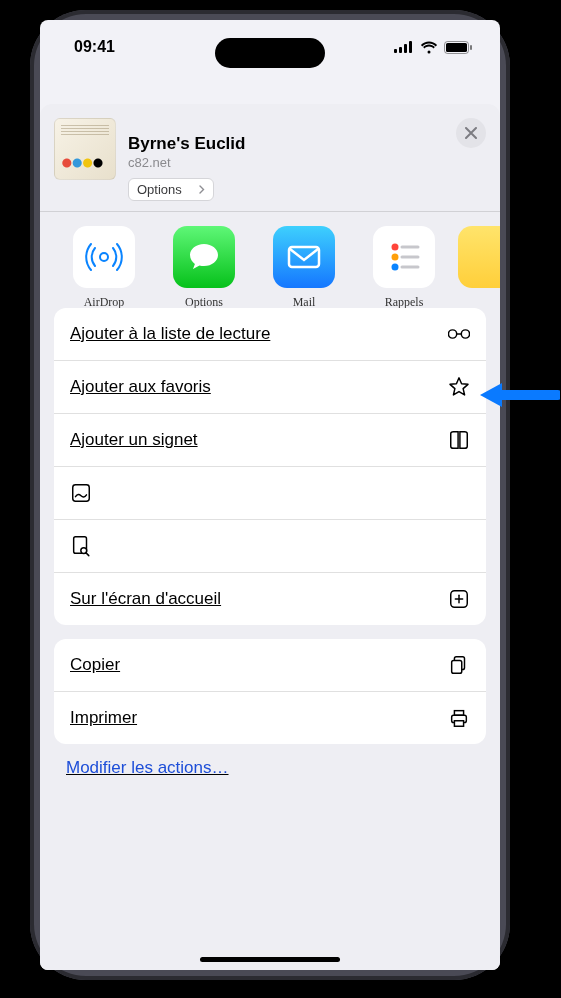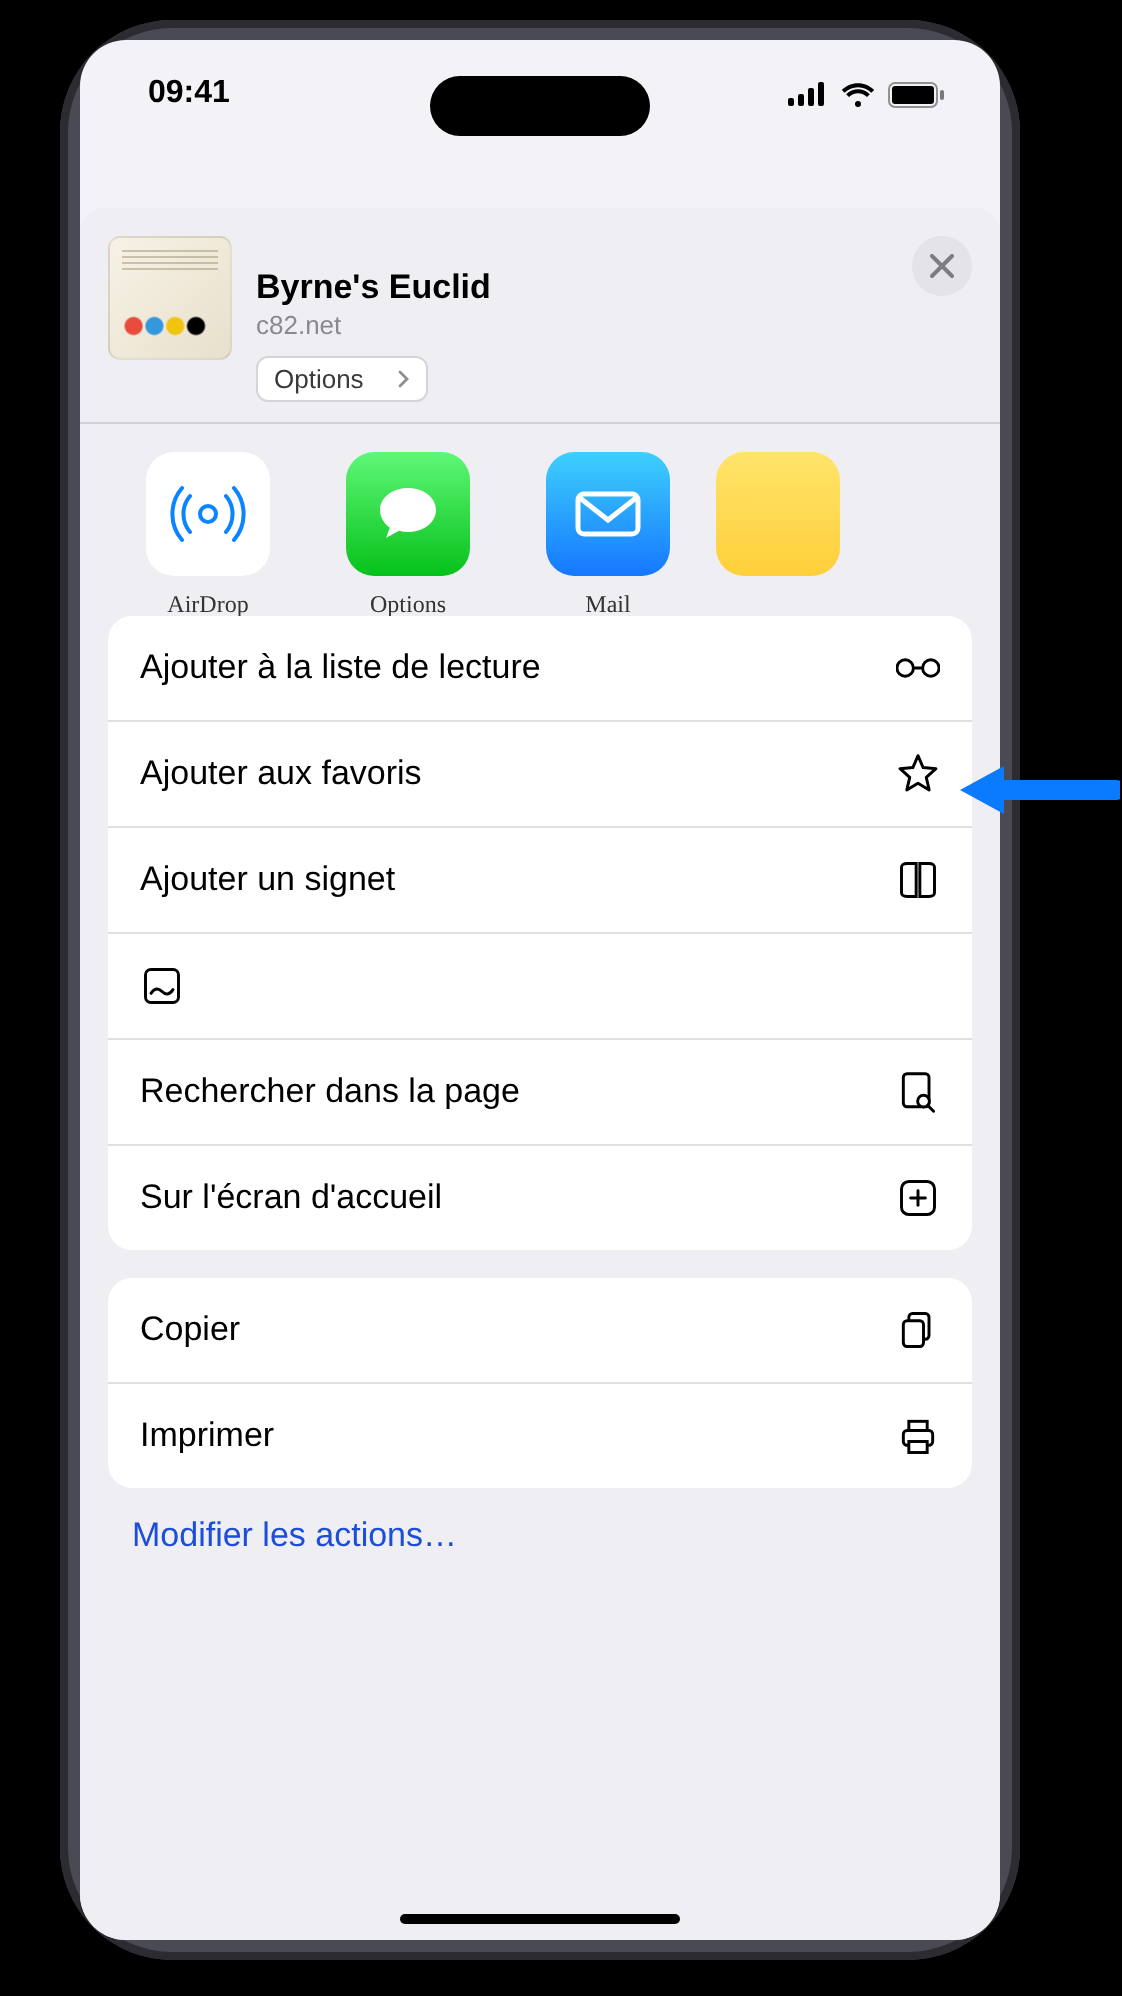--- a/index.html
+++ b/index.html
@@ -18,21 +18,21 @@
     width: 480px; height: 970px;
     background: #4a4a55;
     border-radius: 56px;
     box-shadow: inset 0 0 0 4px #2b2b31;
   }
   .phone-screen {
     position: absolute;
     left: 40px; top: 20px;
     width: 460px; height: 950px;
     background: #f2f2f7;
-    border-radius: 23px;
+    border-radius: 8px;
     overflow: hidden;
   }
   
   .notch {
     position: absolute;
     top: 18px; left: 50%;
     transform: translateX(-50%);
     width: 110px; height: 30px;
     background: #000;
     border-radius: 18px;
@@ -132,20 +132,21 @@
     margin: 0 auto;
     display: flex; align-items: center; justify-content: center;
   }
   .app-label { font-size: 12px; color: #333; margin-top: 7px; }
 
   .scroll-area {
     position: absolute;
     top: 204px; bottom: 0; left: 0; right: 0;
     overflow-y: auto;
     padding: 0 14px 40px 14px;
+    text-decoration: underline;
   }
 
   .action-group {
     background: #fff;
     border-radius: 12px;
     margin-bottom: 14px;
     overflow: hidden;
   }
   .action-row {
     display: flex;
@@ -255,20 +256,33 @@
       </div>
       <div class="share-app">
         <div class="app-icon" style="background:linear-gradient(#3ed0fd,#1577ff);">
           <svg width="42" height="42" viewBox="0 0 42 42">
               <rect x="6" y="11" width="30" height="20" rx="3" fill="none" stroke="#fff" stroke-width="2.5"></rect>
               <path d="M7 13l14 11 14-11" fill="none" stroke="#fff" stroke-width="2.5" stroke-linecap="round"></path>
             </svg>
         </div>
         <div class="app-label">Mail</div>
       </div>
+      <div class="share-app">
+        <div class="app-icon" style="background:#fff;">
+          <svg width="42" height="42" viewBox="0 0 42 42">
+              <circle cx="12" cy="11" r="3.5" fill="#ff453a"></circle>
+              <circle cx="12" cy="21" r="3.5" fill="#ff9f0a"></circle>
+              <circle cx="12" cy="31" r="3.5" fill="#0a84ff"></circle>
+              <line x1="19" y1="11" x2="35" y2="11" stroke="#c7c7cc" stroke-width="3" stroke-linecap="round"></line>
+              <line x1="19" y1="21" x2="35" y2="21" stroke="#c7c7cc" stroke-width="3" stroke-linecap="round"></line>
+              <line x1="19" y1="31" x2="35" y2="31" stroke="#c7c7cc" stroke-width="3" stroke-linecap="round"></line>
+            </svg>
+        </div>
+        <div class="app-label">Rappels</div>
+      </div>
       <div class="share-app" style="width:30px;">
         <div class="app-icon" style="background:linear-gradient(#ffe46b,#ffcf3a);width:62px;"></div>
       </div>
     </div>
 
     <div class="scroll-area">
 
       <div class="action-group">
         <div class="action-row">
           <span>Ajouter à la liste de lecture</span>
@@ -290,21 +304,20 @@
               <path d="M3 5c0-1 1-2 3-2h5v18H6c-2 0-3-1-3-2V5zM21 5c0-1-1-2-3-2h-5v18h5c2 0 3-1 3-2V5z" fill="none" stroke="#000" stroke-width="1.6"></path>
             </svg>
         </div>
         <div class="action-row">
           <svg class="action-icon" viewBox="0 0 24 24">
               <rect x="3" y="3" width="18" height="18" rx="3" fill="none" stroke="#000" stroke-width="1.6"></rect>
               <path d="M6 16c2-3 4-3 6-1s4 2 6-1" fill="none" stroke="#000" stroke-width="1.6" stroke-linecap="round"></path>
             </svg>
         </div>
         <div class="action-row">
-          <span>Rechercher dans la page</span>
           <svg class="action-icon" viewBox="0 0 24 24">
               <rect x="4" y="2" width="14" height="18" rx="2" fill="none" stroke="#000" stroke-width="1.6"></rect>
               <circle cx="15" cy="17" r="3.2" fill="#fff" stroke="#000" stroke-width="1.6"></circle>
               <line x1="17.5" y1="19.5" x2="20.5" y2="22.5" stroke="#000" stroke-width="1.6" stroke-linecap="round"></line>
             </svg>
         </div>
         <div class="action-row">
           <span>Sur l'écran d'accueil</span>
           <svg class="action-icon" viewBox="0 0 24 24">
               <rect x="3" y="3" width="18" height="18" rx="4" fill="none" stroke="#000" stroke-width="1.6"></rect>

